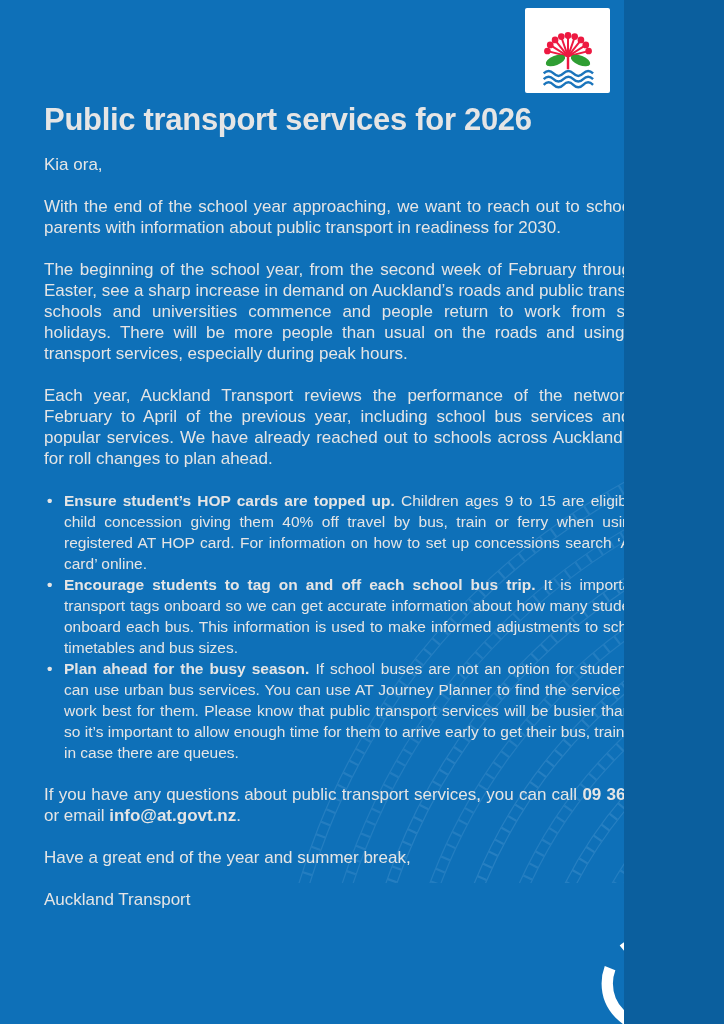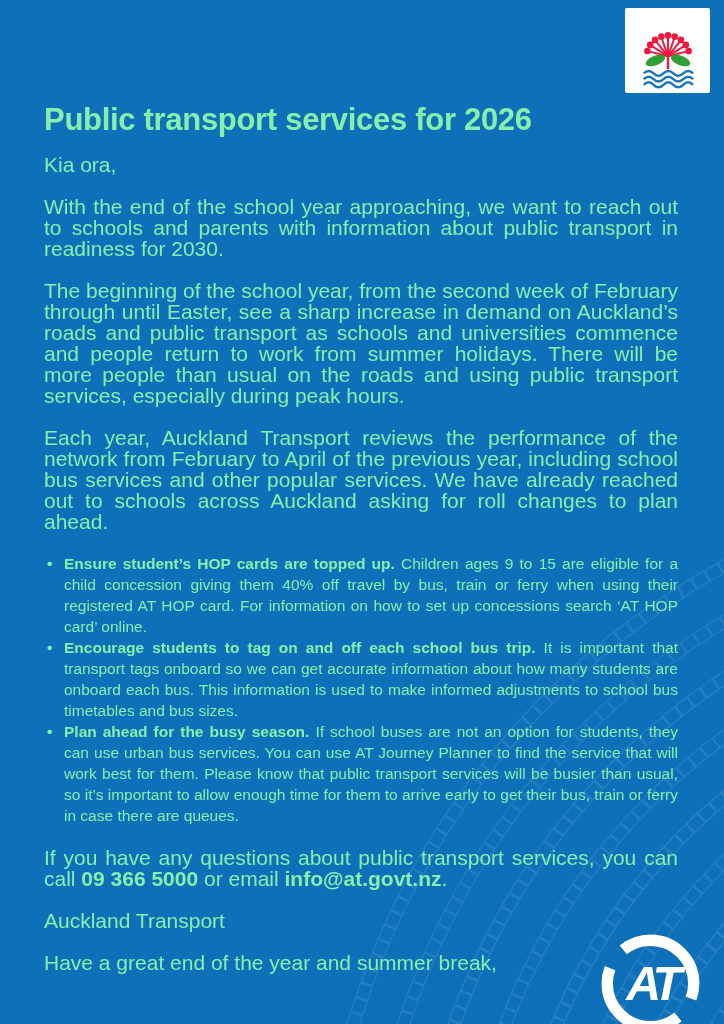--- a/index.html
+++ b/index.html
@@ -1,29 +1,29 @@
 <!DOCTYPE html>
 <html><head>
 <meta charset="utf-8">
 <style>
   html,body { margin:0; padding:0; background:#0b5f9e; }
   .page {
-    position:relative; width:724px; height:1024px;
+    position:relative; width:624px; height:1024px;
     background:#0e70b8; overflow:hidden;
-    font-family:"Liberation Sans", sans-serif; color:#86efac;
+    font-family:"Liberation Sans", sans-serif; color:#e5e5e5;
     -webkit-font-smoothing:antialiased;
   }
   .pattern-svg { position:absolute; inset:0; pointer-events:none; }
   .content { position:absolute; left:44px; top:0; width:634px; }
   .title {
     margin:102px 0 16px 0; font-size:31px; line-height:36px;
     font-weight:700; letter-spacing:-0.3px;
   }
   .para {
-    margin:0 0 21px 0; font-size:21px; line-height:21px;
+    margin:0 0 21px 0; font-size:17px; line-height:21px;
     text-align:justify; font-weight:400;
   }
   .greeting { text-align:left; }
   .lead-in { font-weight:700; }
   strong { font-weight:700; }
   ul.tips { list-style:none; margin:0 0 21px 0; padding:0; }
   ul.tips li {
     position:relative; padding-left:20px; font-size:15.5px;
     line-height:21px; text-align:justify;
   }
@@ -141,23 +141,23 @@
       <li>
         <span class="bullet-marker">•</span><span class="lead-in">Encourage students to tag on and off each school bus trip.</span><span> It is important that transport tags onboard so we can get accurate information about how many students are onboard each bus. This information is used to make informed adjustments to school bus timetables and bus sizes.</span>
       </li>
       <li>
         <span class="bullet-marker">•</span><span class="lead-in">Plan ahead for the busy season.</span><span> If school buses are not an option for students, they can use urban bus services. You can use AT Journey Planner to find the service that will work best for them. Please know that public transport services will be busier than usual, so it’s important to allow enough time for them to arrive early to get their bus, train or ferry in case there are queues.</span>
       </li>
     </ul>
 
     <p class="para"><span>If you have any questions about public transport services, you can call </span><strong>09 366 5000</strong><span> or email </span><strong>info@at.govt.nz</strong><span>.</span></p>
 
+    <p class="para greeting">Have a great end of the year and summer break,</p>
+
     <p class="para greeting">Auckland Transport</p>
-
-    <p class="para greeting">Have a great end of the year and summer break,</p>
   </div>
 
   <div class="at-logo">
     <svg viewBox="0 0 100 100" aria-hidden="true">
       <circle cx="50" cy="50" r="42" fill="none" stroke="#ffffff" stroke-width="11" stroke-dasharray="110 22" stroke-dashoffset="95"></circle>
       <text x="51" y="66" text-anchor="middle" font-family="Liberation Sans, sans-serif" font-size="47" font-weight="bold" font-style="italic" letter-spacing="-5" fill="#ffffff">AT</text>
     </svg>
   </div>
 
 </div>

